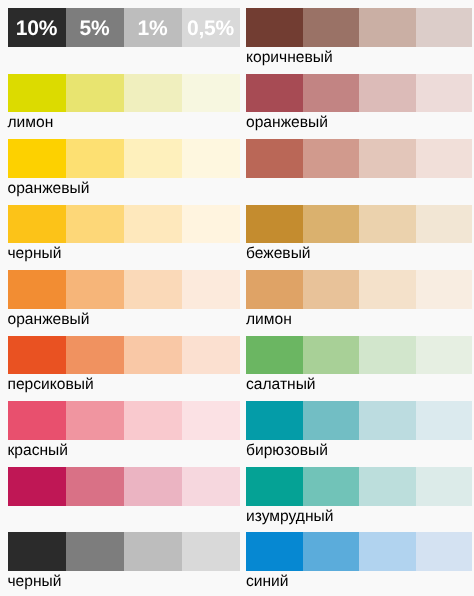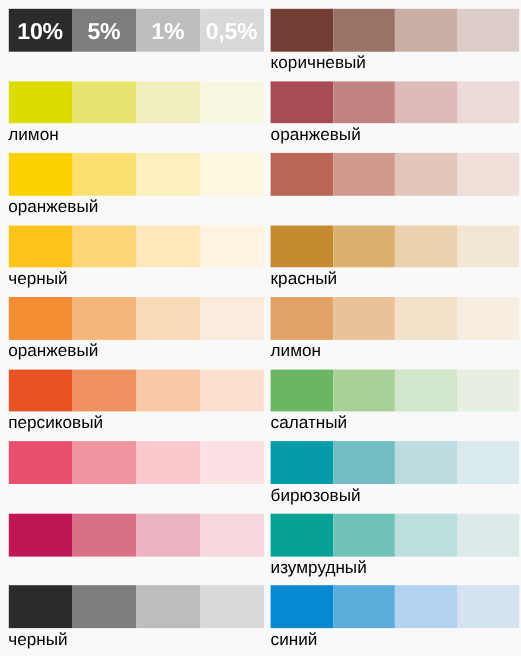--- a/index.html
+++ b/index.html
@@ -103,20 +103,21 @@
       </div>
       <div class="label">персиковый</div>
     </div>
     <div class="row" style="top:401.3px">
       <div class="swatches">
         <div class="swatch" style="background-color: rgb(232, 80, 110);"></div>
         <div class="swatch" style="background-color: rgb(240, 149, 160);"></div>
         <div class="swatch" style="background-color: rgb(249, 201, 206);"></div>
         <div class="swatch" style="background-color: rgb(251, 225, 228);"></div>
       </div>
+      <div class="label">красный</div>
     </div>
     <div class="row" style="top:466.8px">
       <div class="swatches">
         <div class="swatch" style="background-color: rgb(191, 23, 85);"></div>
         <div class="swatch" style="background-color: rgb(217, 113, 134);"></div>
         <div class="swatch" style="background-color: rgb(235, 180, 194);"></div>
         <div class="swatch" style="background-color: rgb(246, 215, 222);"></div>
       </div>
     </div>
     <div class="row" style="top:532.4px">
@@ -156,21 +157,21 @@
         <div class="swatch" style="background-color: rgb(241, 223, 217);"></div>
       </div>
     </div>
     <div class="row" style="top:204.6px">
       <div class="swatches">
         <div class="swatch" style="background-color: rgb(196, 140, 47);"></div>
         <div class="swatch" style="background-color: rgb(218, 177, 110);"></div>
         <div class="swatch" style="background-color: rgb(235, 210, 173);"></div>
         <div class="swatch" style="background-color: rgb(242, 230, 212);"></div>
       </div>
-      <div class="label">красный</div>
+      <div class="label">бежевый</div>
     </div>
     <div class="row" style="top:270.1px">
       <div class="swatches">
         <div class="swatch" style="background-color: rgb(223, 163, 102);"></div>
         <div class="swatch" style="background-color: rgb(232, 194, 153);"></div>
         <div class="swatch" style="background-color: rgb(244, 225, 202);"></div>
         <div class="swatch" style="background-color: rgb(248, 237, 225);"></div>
       </div>
       <div class="label">лимон</div>
     </div>

